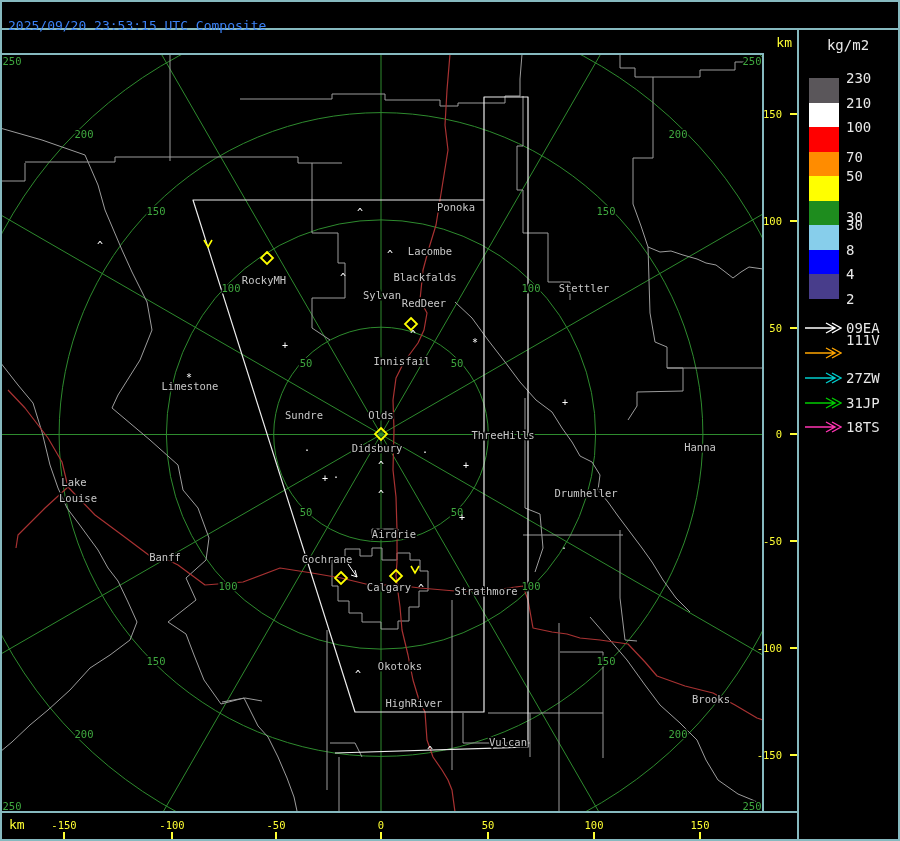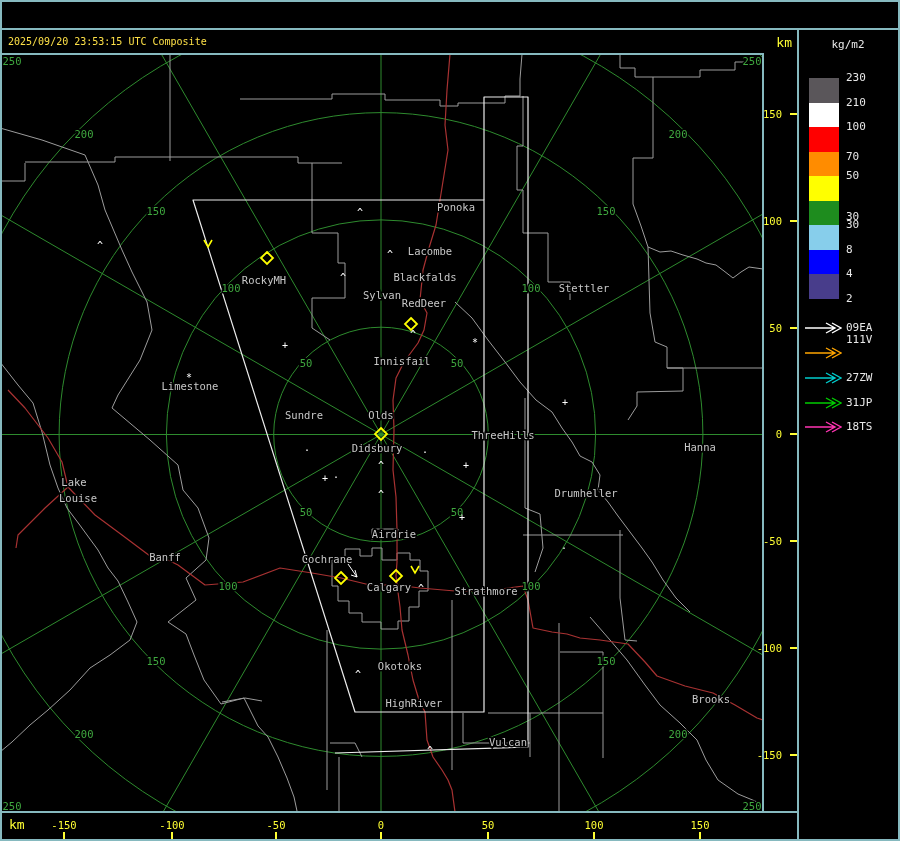--- a/index.html
+++ b/index.html
@@ -1,24 +1,24 @@
 <!DOCTYPE html>
 <html><head>
 <meta charset="utf-8">
 <style>
   html,body{margin:0;padding:0;background:#000;}
   #app{position:relative;width:900px;height:841px;background:#000;overflow:hidden;
        font-family:"DejaVu Sans Mono","Liberation Mono",monospace;}
   .tealline{position:absolute;background:#86B9BF;}
   .ylabel{position:absolute;color:#FFFF33;font-size:10.5px;line-height:12px;white-space:pre;}
   .ylabel13{position:absolute;color:#FFFF33;font-size:13px;line-height:14px;white-space:pre;}
-  .wlabel{position:absolute;color:#E8E8E8;font-size:11px;line-height:12px;white-space:pre;}
+  .wlabel{position:absolute;color:#E8E8E8;font-size:14px;line-height:12px;white-space:pre;}
   #title-bar{position:absolute;left:0;top:4;width:900px;text-align:center;color:#D4D4D4;
              font-size:13px;line-height:20px;}
-  #timestamp{position:absolute;left:8px;top:34px;color:#fde047;font-size:10px;line-height:16px;}
+  #timestamp{position:absolute;left:8px;top:18px;color:#3b82f6;font-size:13px;line-height:16px;}
   .tick{position:absolute;background:#FFFF33;}
   .cb-block{position:absolute;width:30px;}
   .leg-svg{position:absolute;}
   #map-svg{position:absolute;left:2px;top:55px;}
   svg text{font-family:"DejaVu Sans Mono","Liberation Mono",monospace;}
 </style>
 </head>
 <body>
 
 <div id="app">

